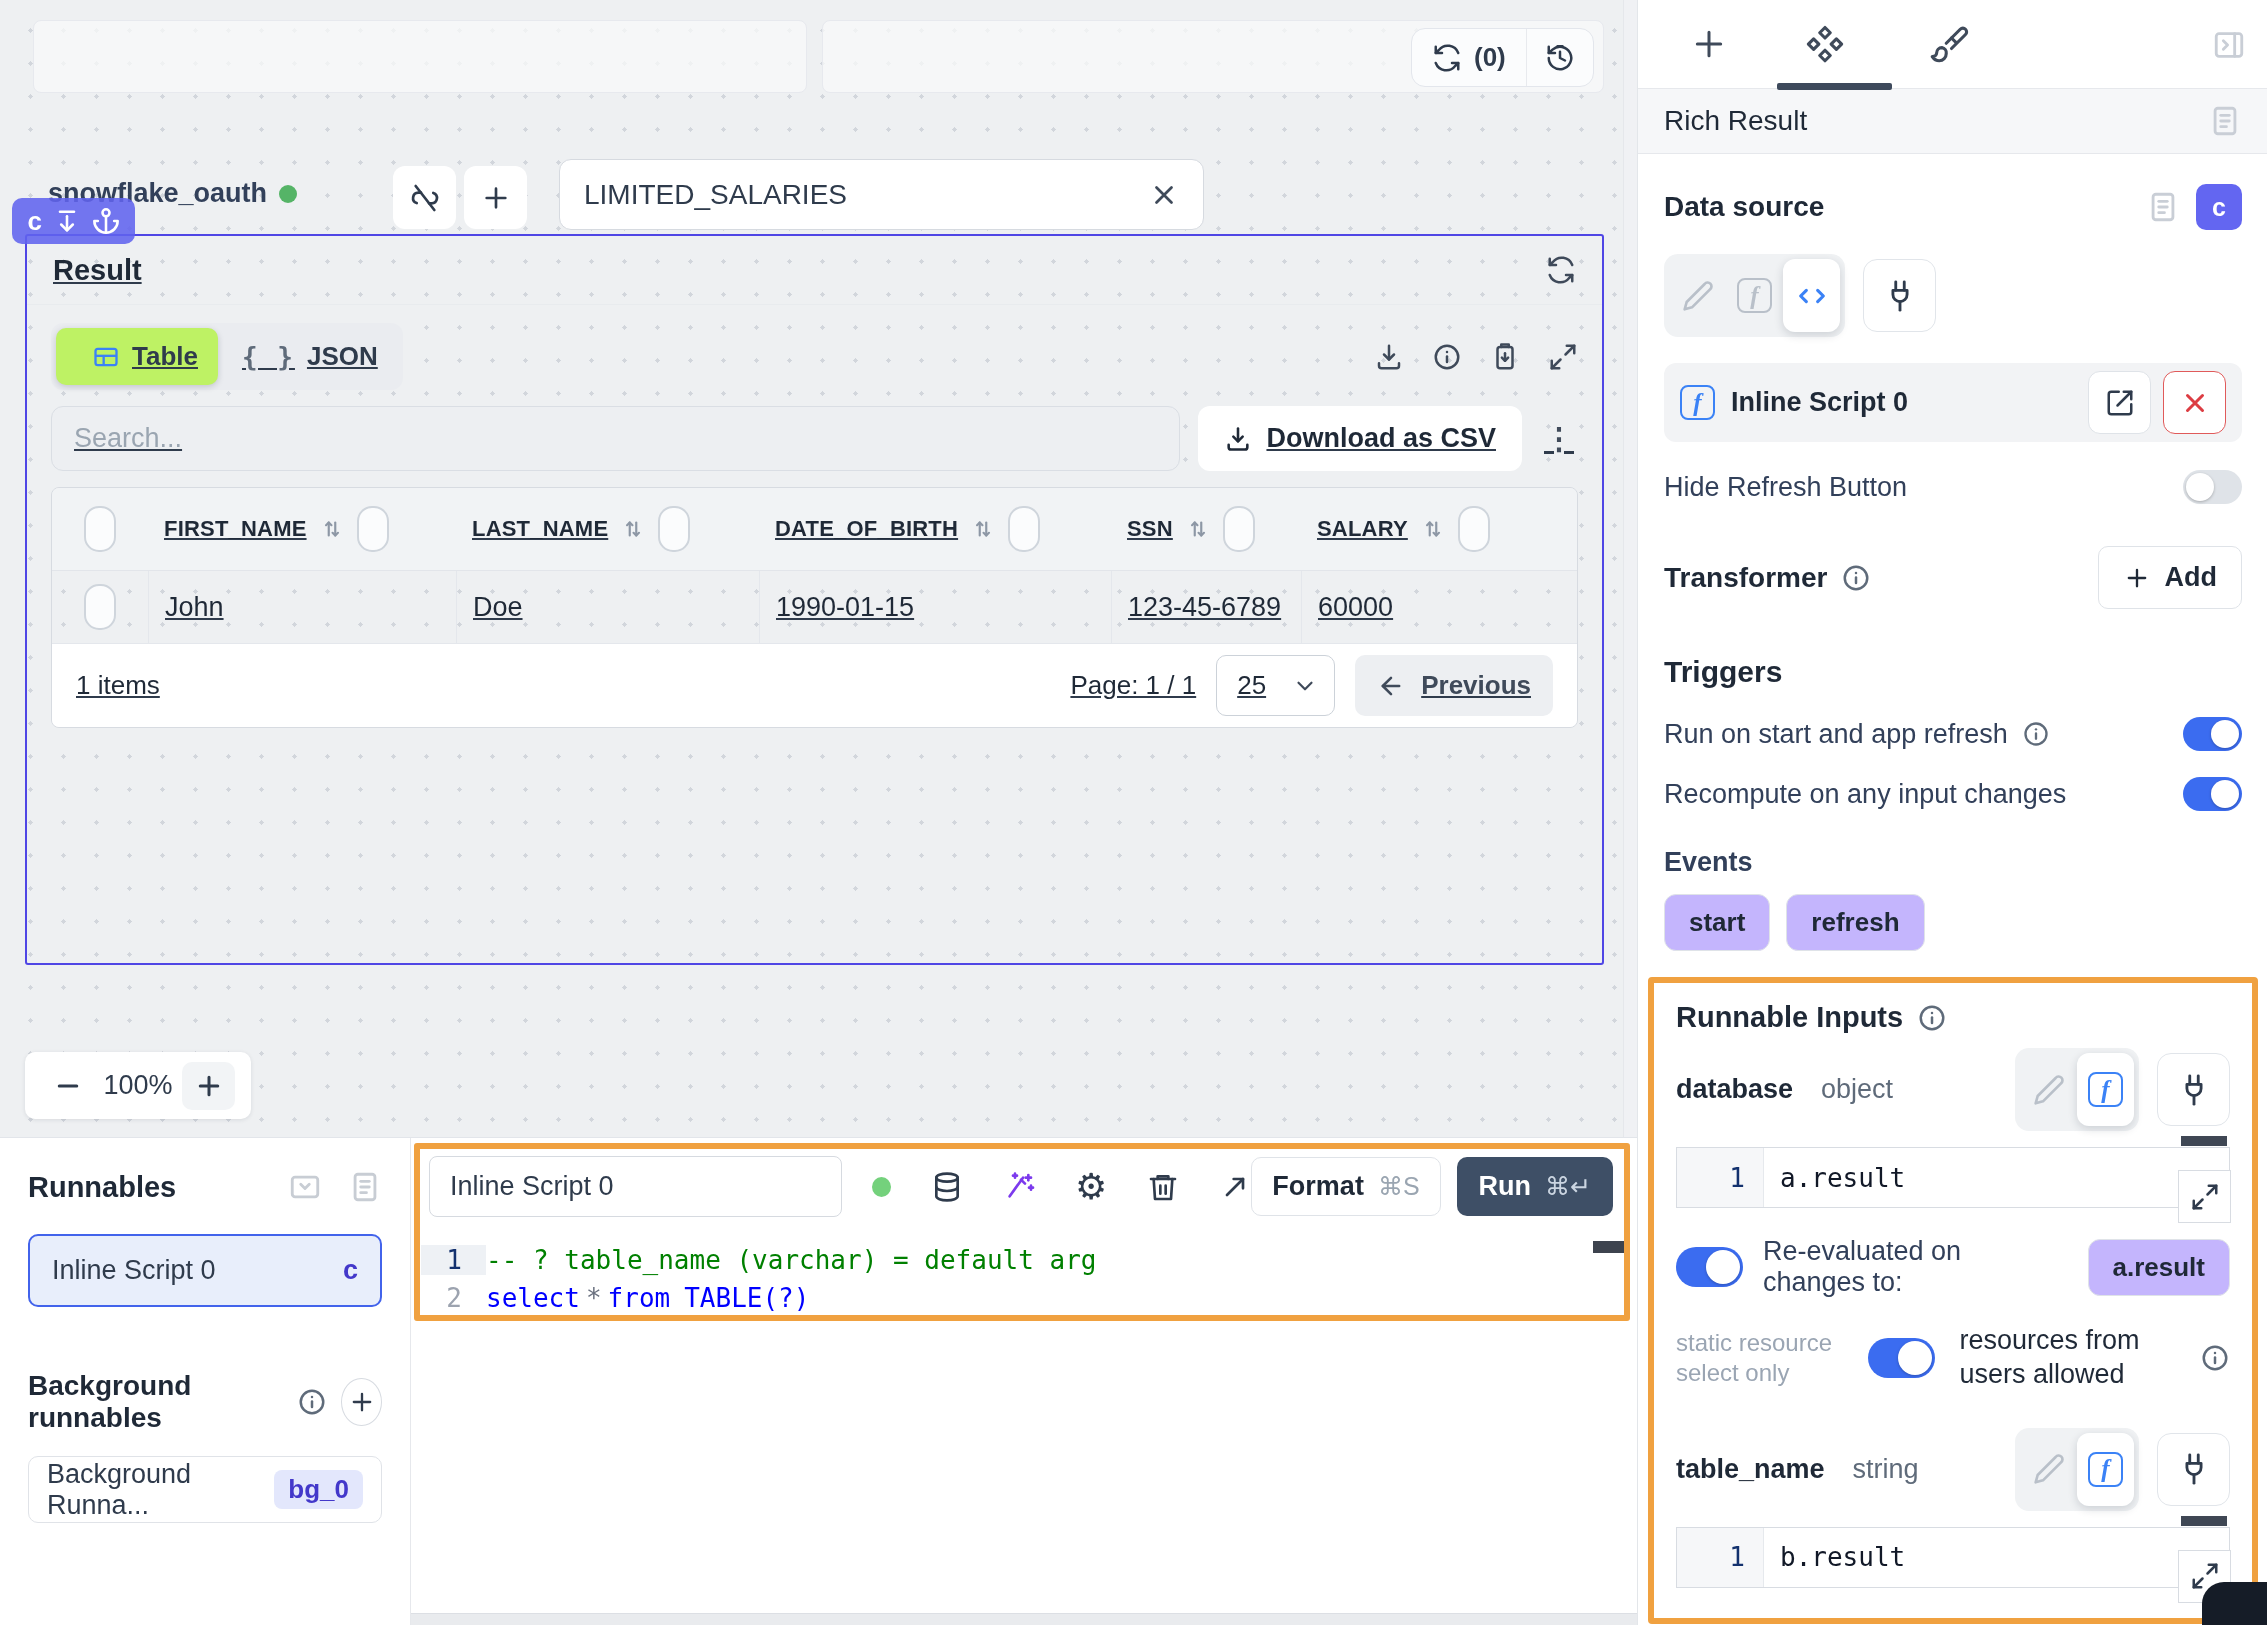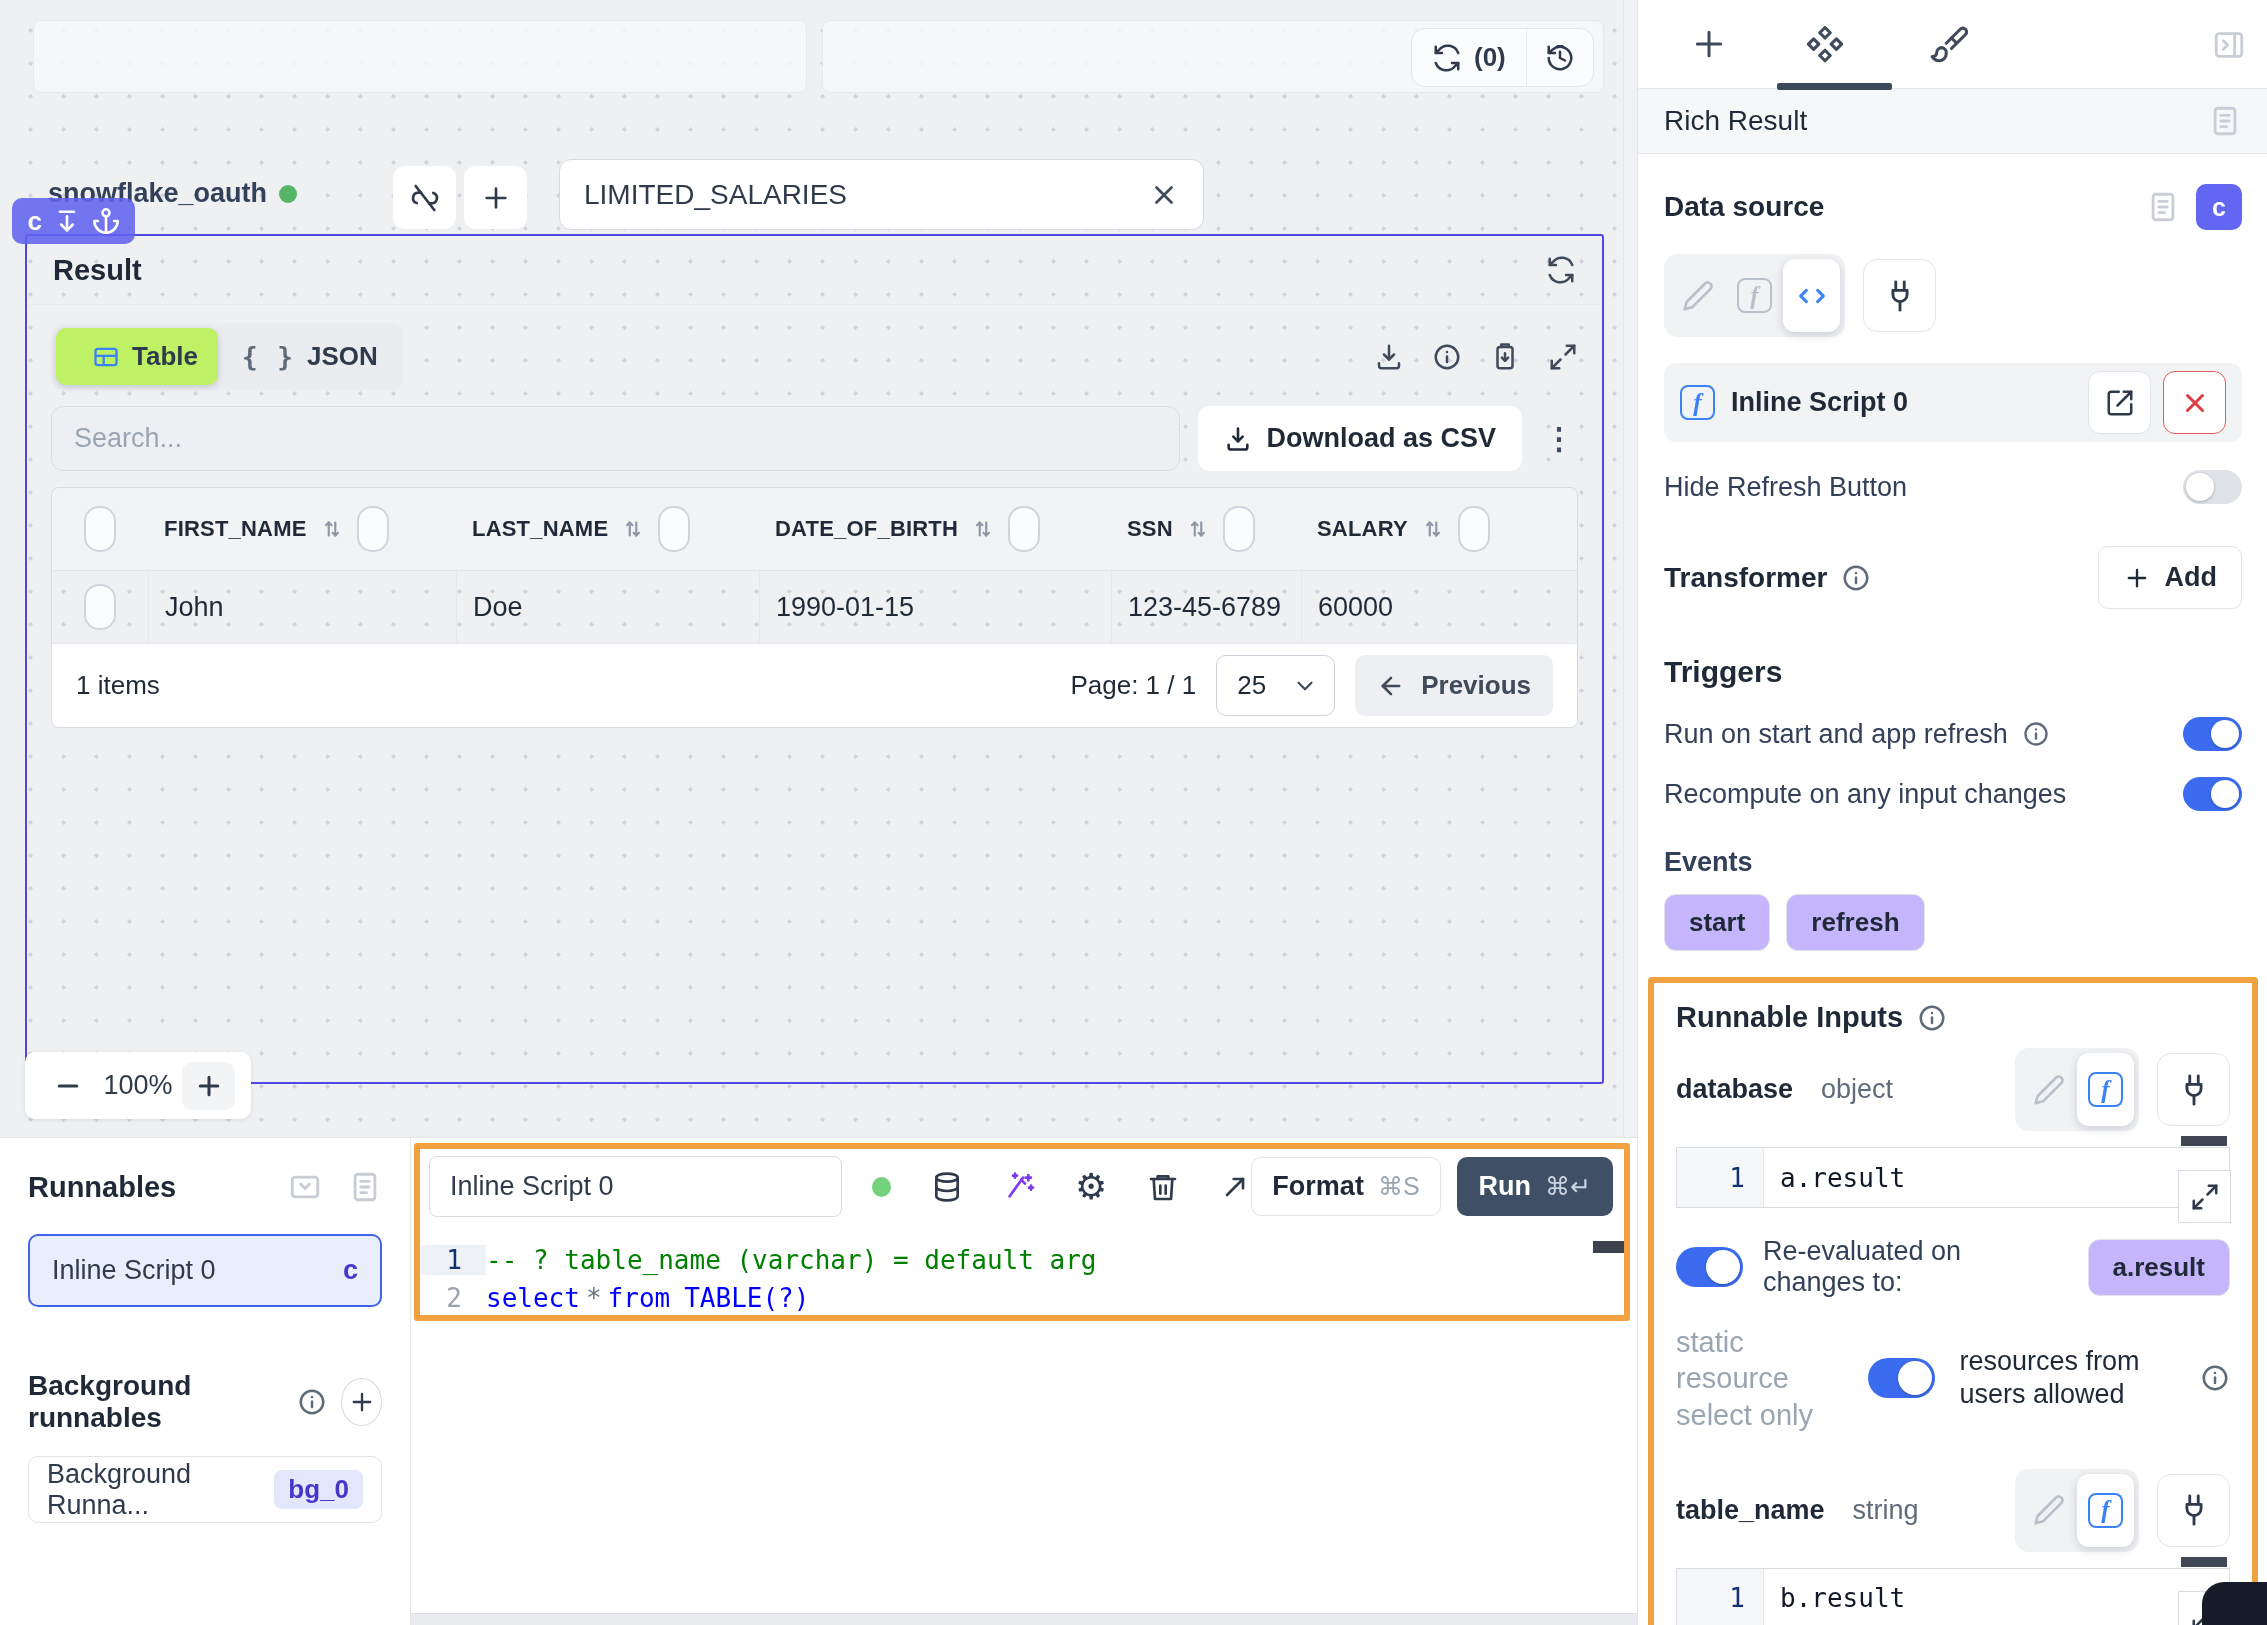--- a/index.html
+++ b/index.html
@@ -30,22 +30,22 @@
   .add-col-btn { left:464px; top:166px; }
   .table-input { position:absolute; left:559px; top:159px; width:645px; height:71px; background:#fff;
     border:1.5px solid #d6dae0; border-radius:12px; display:flex; align-items:center; padding:0 24px; }
   .table-input input { border:none; outline:none; flex:1; font-size:28px; color:#2f3b4c; font-family:"Liberation Sans",sans-serif; background:transparent; }
   .table-input .clear-x { color:#3f4a5a; cursor:pointer; }
 
   .sel-chip { position:absolute; left:12px; top:198px; width:123px; height:46px; z-index:5;
     background:rgba(97,99,238,.88); border-radius:10px; display:flex; align-items:center; justify-content:space-around; padding:0 10px; color:#fff; }
   .sel-chip .c { font-size:26px; font-weight:bold; }
 
-  .result-card { position:absolute; left:25px; top:234px; width:1579px; height:850px;
-    border:2.5px solid #4f46e5; border-radius:3px; z-index:2; }
+  .result-card { position:absolute; left:25px; top:234px; width:1579px; height:731px;
+    border:2.5px solid #4f46e5; border-radius:3px; z-index:2;text-decoration:underline; }
   .result-head { height:69px; display:flex; align-items:center; justify-content:space-between; padding:0 26px;
     border-bottom:1.5px solid #e8ebee; }
   .result-head .t { font-size:29px; font-weight:bold; color:#1f2937; }
   .tabs-row { display:flex; align-items:center; justify-content:space-between; margin:18px 24px 0; }
   .tab-group { display:flex; align-items:center; background:#eaecf0; border-radius:12px; padding:5px; gap:4px; }
   .tab { display:flex; align-items:center; gap:12px; height:57px; padding:0 20px; border-radius:10px;
     font-size:26px; font-weight:bold; color:#2f3b4c; cursor:pointer; }
   .tab.active { background:#bef264; box-shadow:0 2px 6px rgba(20,30,50,.18);padding-left:36px; }
   .braces { font-family:"DejaVu Sans Mono",monospace; font-size:26px; color:#5f6b7a; font-weight:bold; letter-spacing:2px; }
   .res-icons { display:flex; align-items:center; gap:28px; color:#3f4a5a; }
@@ -191,21 +191,21 @@
   .type-g { font-size:27px; color:#5f6b7a; margin-left:28px; }
   .expr { position:relative; display:flex; align-items:stretch; border:1.5px solid #d8dce2; background:#fff; height:61px; margin-top:16px; }
   .expr .gutter { width:87px; background:#f6f7f9; border-right:1.5px solid #e6e9ed; display:flex; align-items:center;
     justify-content:flex-end; padding-right:18px; color:#13316e; font-family:"DejaVu Sans Mono",monospace; font-size:26px; }
   .expr .code { display:flex; align-items:center; padding-left:16px; font-family:"DejaVu Sans Mono",monospace; font-size:26px; color:#111827; }
   .expr .thumb { position:absolute; top:-12px; right:2px; width:46px; height:10px; background:#3f4754; }
   .expr .expand-btn { position:absolute; right:-2px; bottom:-16px; width:53px; height:53px; background:#fff;
     border:1.5px solid #d8dce2; display:flex; align-items:center; justify-content:center; color:#2f3b4c; cursor:pointer; }
   .reeval { display:flex; align-items:center; gap:20px; margin-top:28px; }
   .static-row { display:flex; align-items:center; gap:24px; margin-top:26px; }
-  .static-row .gtxt { width:214px; font-size:29px; color:#9aa5b3; line-height:1.25; }
+  .static-row .gtxt { width:214px; font-size:24px; color:#9aa5b3; line-height:1.25; }
   .static-row .dtxt { width:275px; font-size:27px; color:#1f2937; line-height:1.25; }
   .corner-blob { position:absolute; right:0; bottom:0; width:65px; height:44px; background:#151c27; border-radius:22px 0 0 0; z-index:20; }
 
   svg { display:block; }
 </style>
 </head>
 <body>
 
 <div class="app">
 

